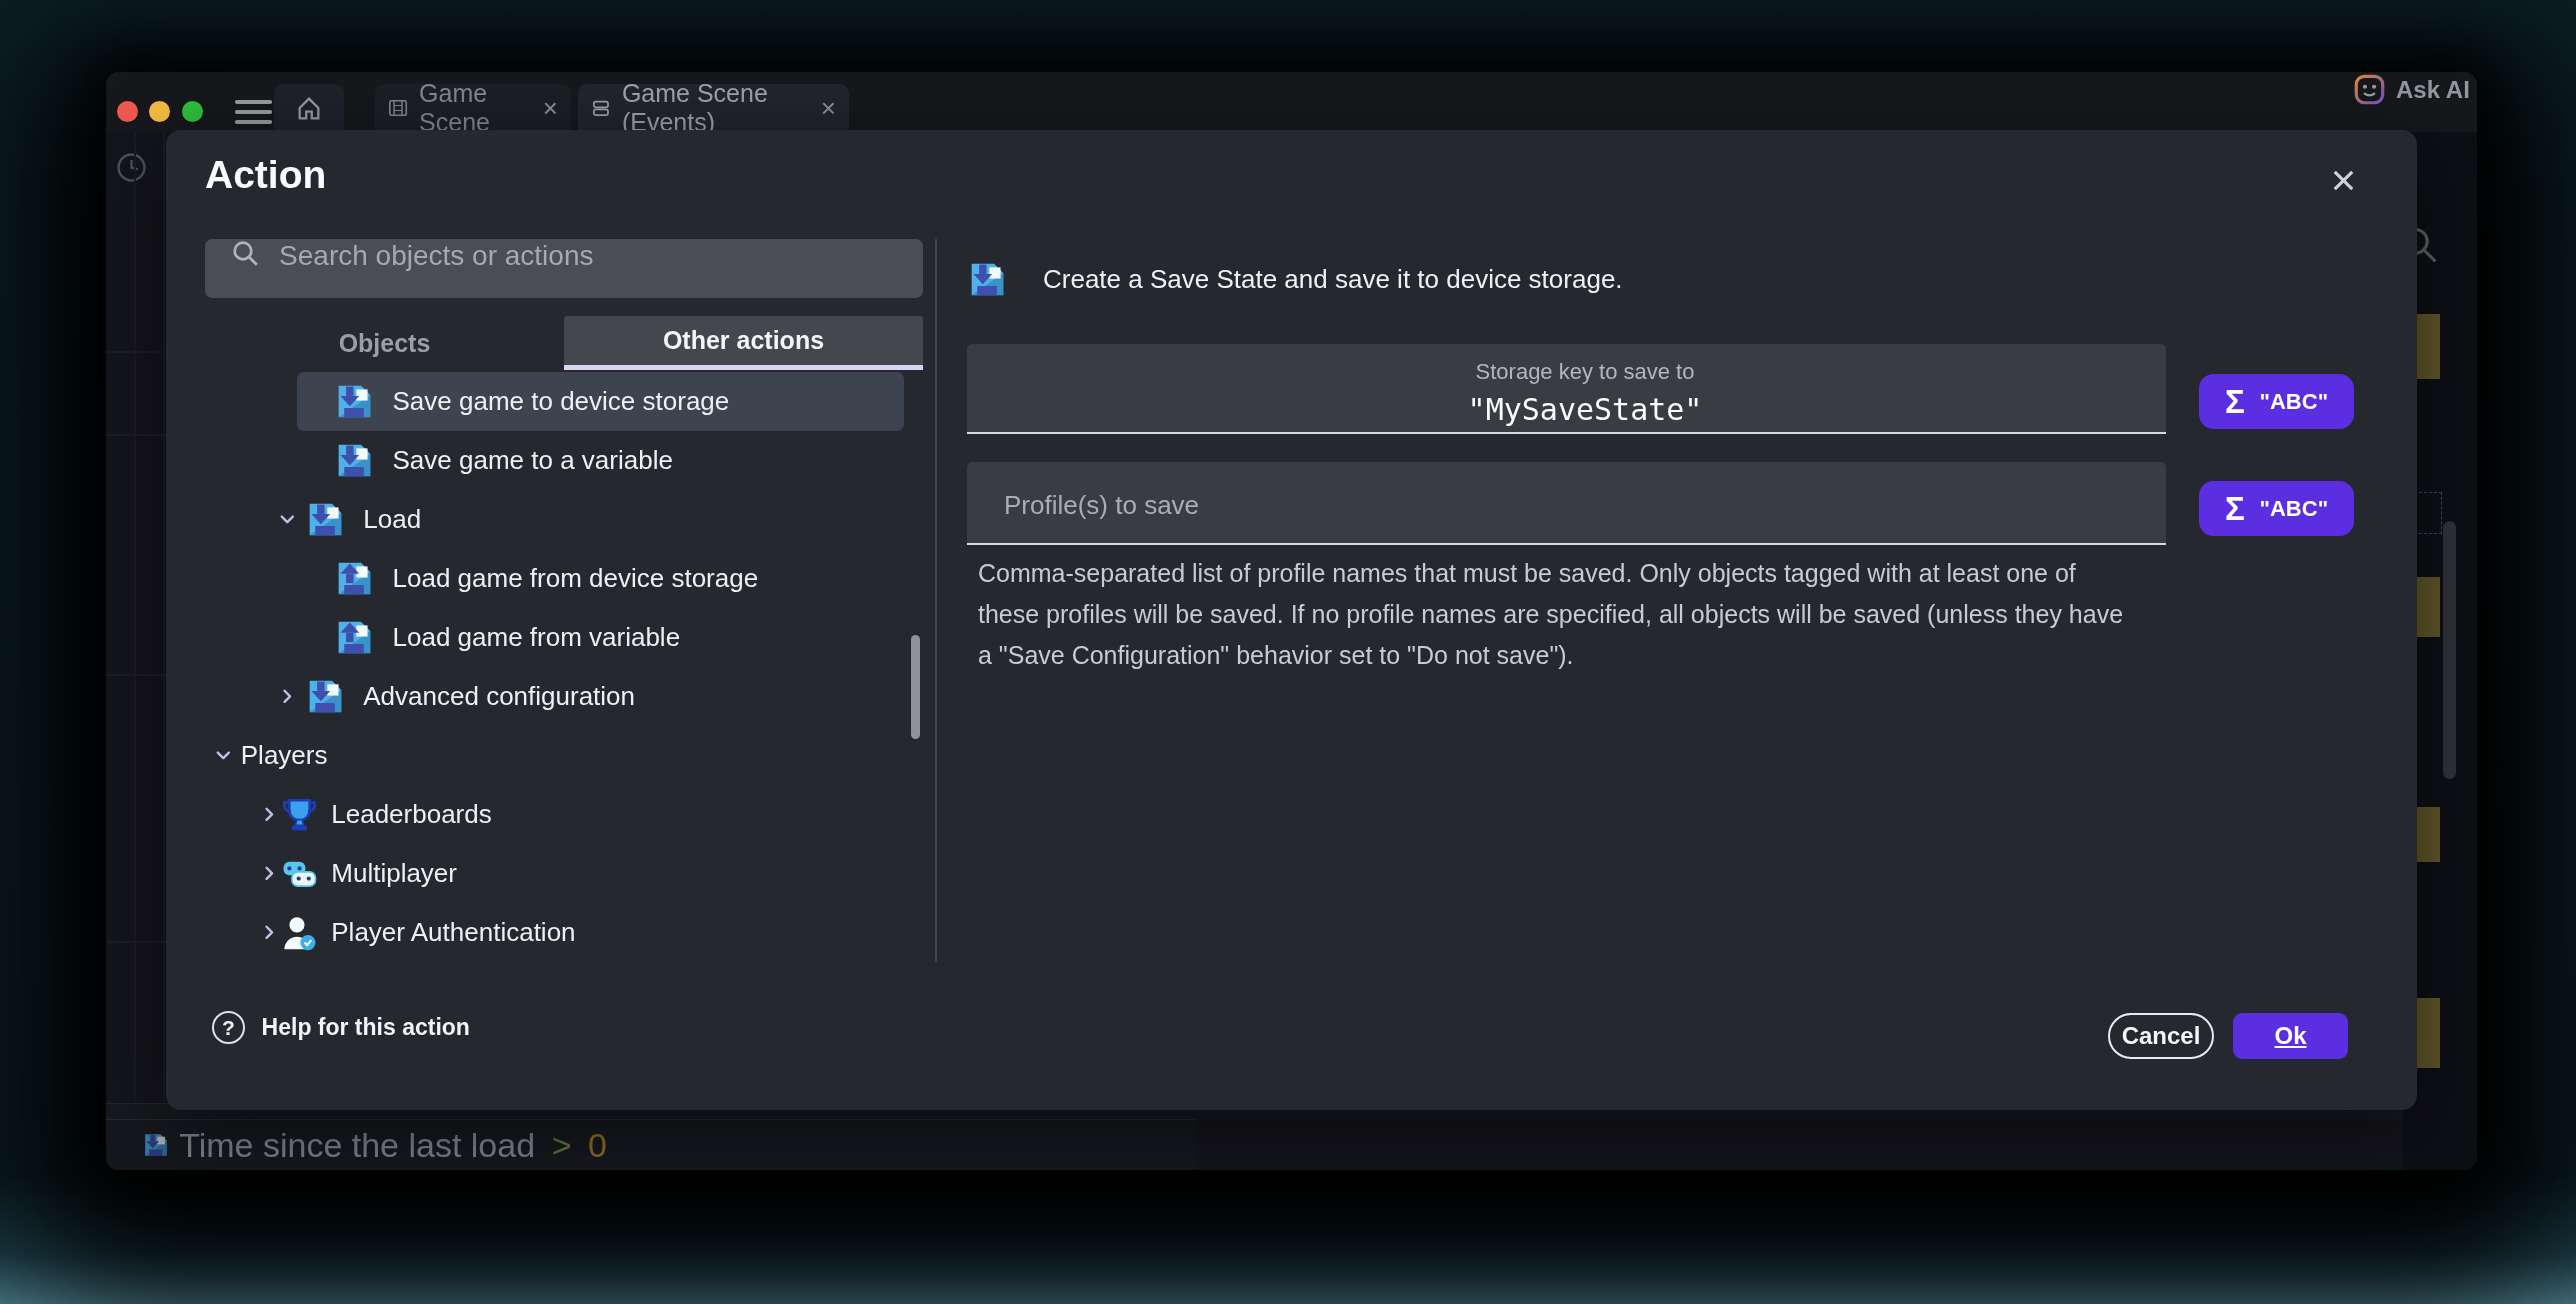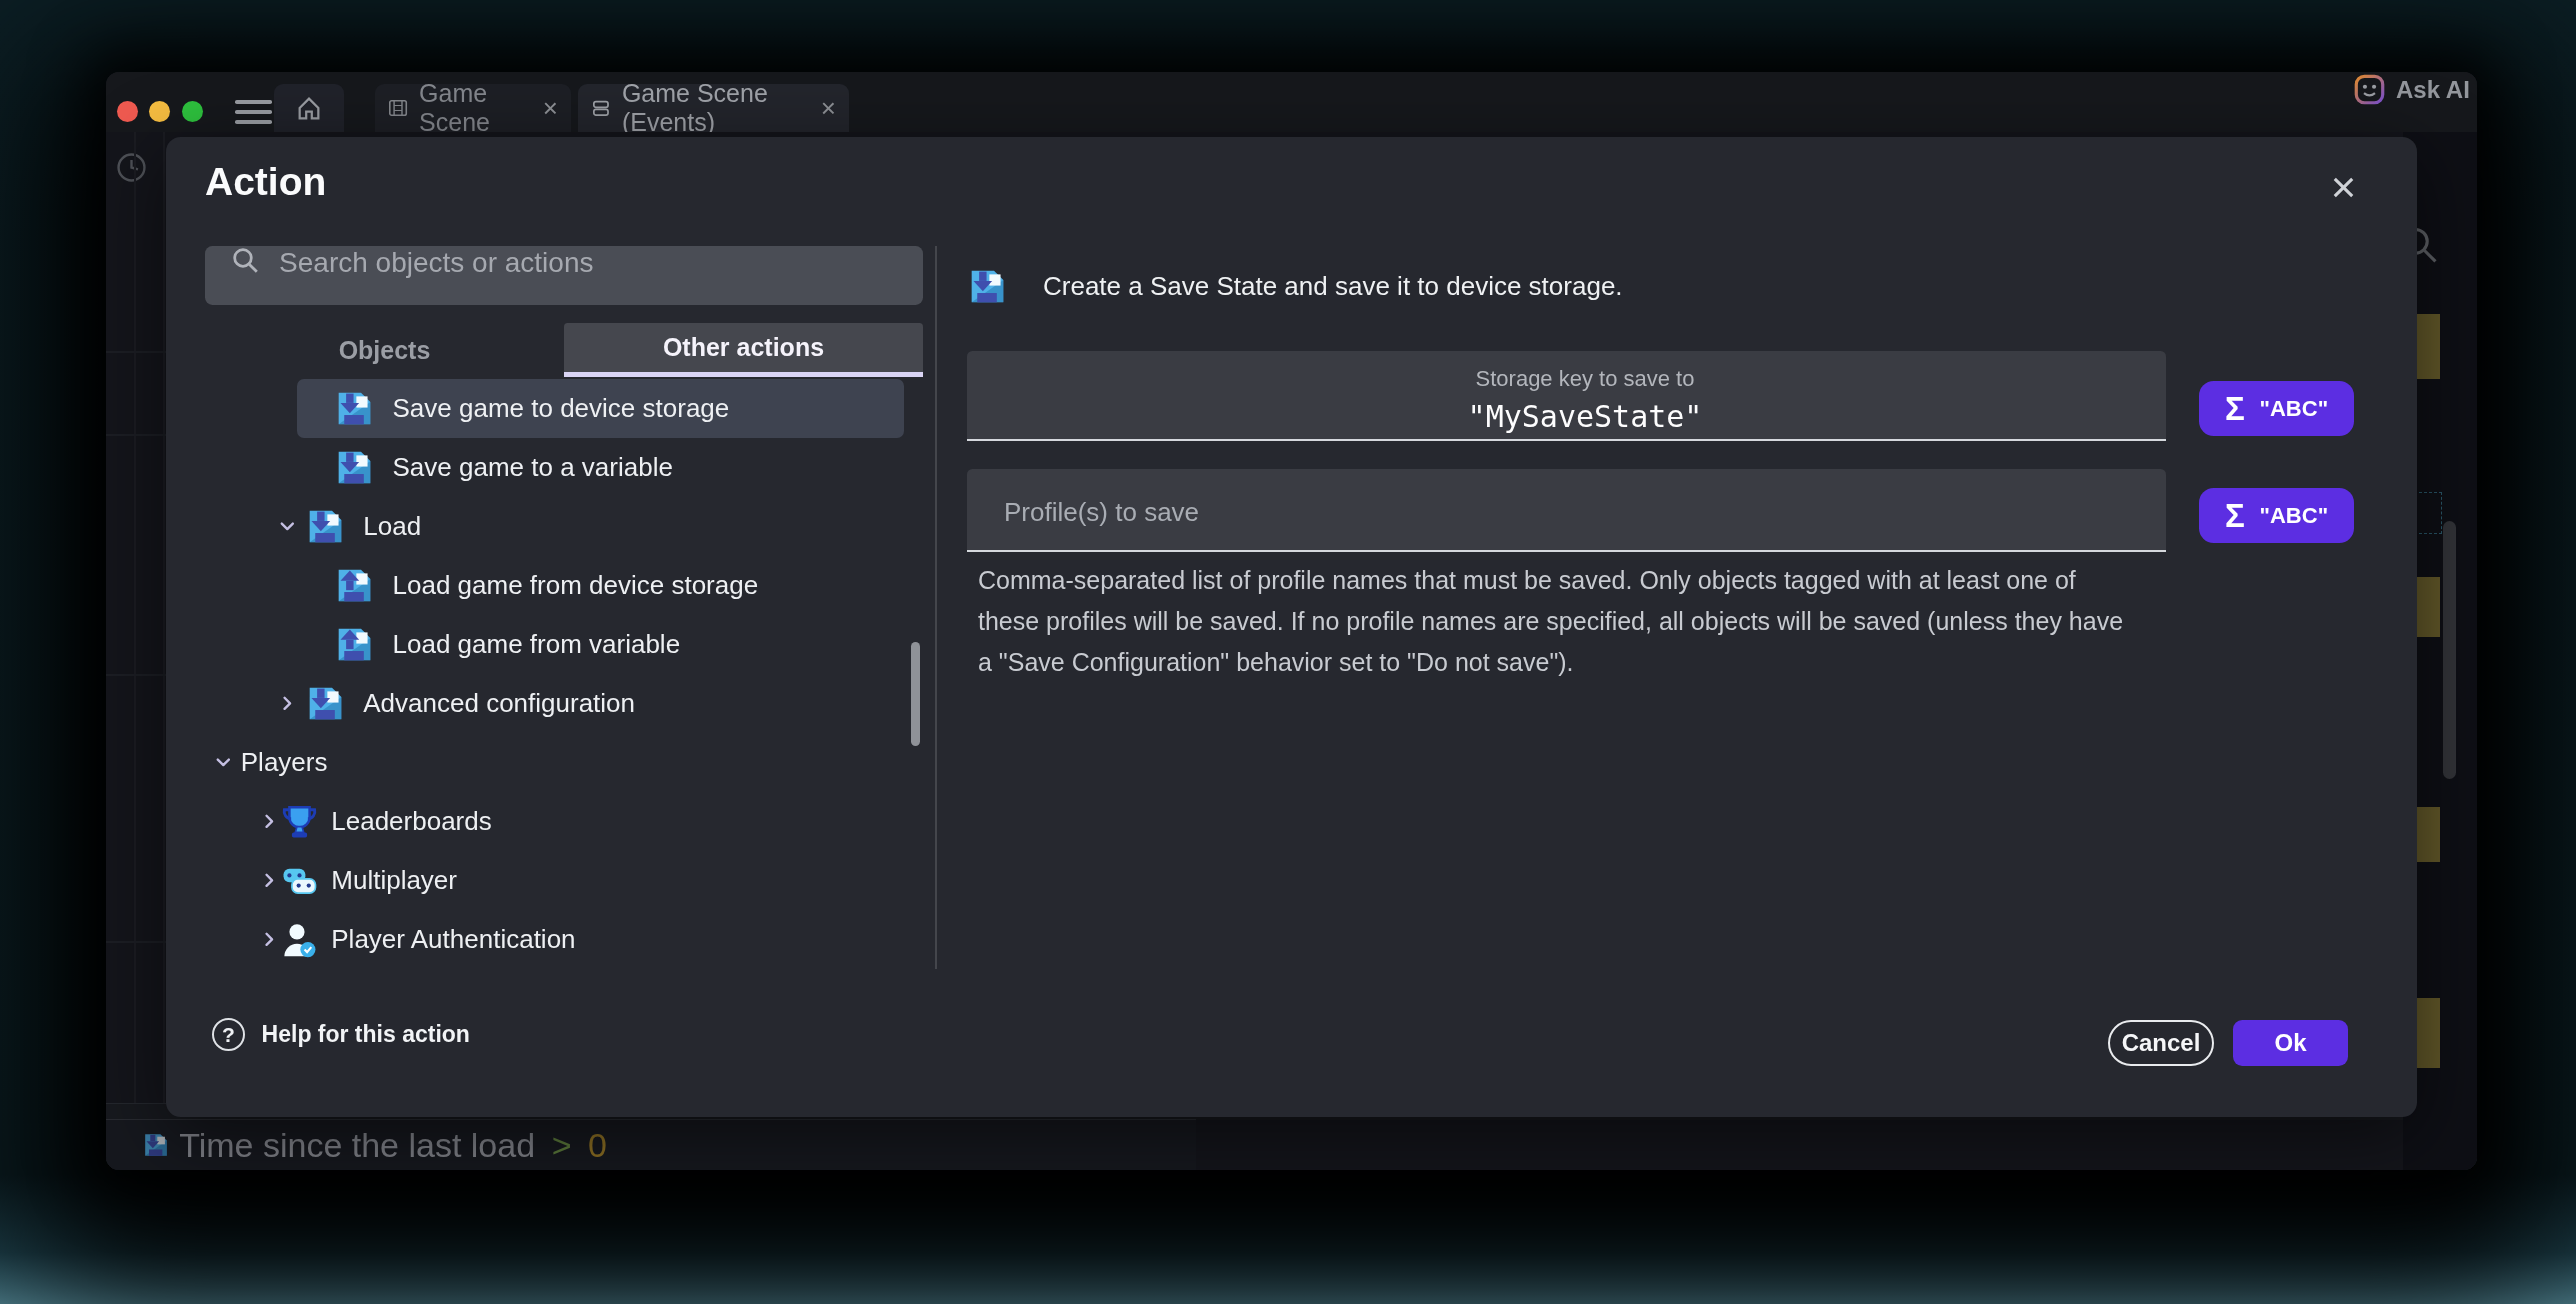--- a/index.html
+++ b/index.html
@@ -46,21 +46,21 @@
   .chip-tx{display:inline-flex;align-items:center;justify-content:center;width:31px;height:31px;
     background:#bfe0f5;border:1.8px solid #5aa6d8;border-radius:3.7px;color:#1d4f7e;
     font-family:"DejaVu Serif",serif;font-weight:bold;font-size:18.5px;}
   .act-obj{color:#a873d6;font-weight:bold;}
   .act-mid{color:#8d68b8;}
   .act-val{color:#93af5b;}
   .act-cut{margin:7.4px 0 0 48px;height:5.5px;width:55%;opacity:.4;border-radius:2.8px;
     background:repeating-linear-gradient(90deg,#7f9b4f 0 42px,transparent 42px 72px);}
   .backdrop{position:absolute;left:0;top:60px;right:0;bottom:0;background:rgba(6,8,12,.30);}
   
-  .dialog{position:absolute;left:60px;top:65px;width:2251px;height:980px;background:#26282f;
+  .dialog{position:absolute;left:60px;top:58px;width:2251px;height:980px;background:#26282f;
     border-radius:14.8px;box-shadow:0 18.5px 74px rgba(0,0,0,.55);}
   .dlg-title{position:absolute;left:39px;top:23px;font-size:39px;font-weight:bold;color:#fafbfc;}
   .dlg-close{position:absolute;left:2157px;top:29.5px;width:41px;height:41px;display:flex;
     align-items:center;justify-content:center;cursor:pointer;}
   .searchbox{position:absolute;left:39px;top:109px;width:718px;height:59px;background:#4a4d55;
     border-radius:7.4px;display:flex;align-items:flex-start;padding:0 26px;gap:16.6px;}
   .searchbox input{flex:1;background:transparent;border:none;outline:none;font-size:28px;
     color:#e8eaec;font-family:"Liberation Sans",sans-serif;}
   .searchbox input::placeholder{color:#a6a9b0;}
   .dtabs{position:absolute;left:39px;top:186px;width:718px;height:54px;display:flex;}
@@ -103,21 +103,21 @@
   
   .help-action{position:absolute;left:46px;top:881px;display:flex;align-items:center;gap:16.6px;cursor:pointer;}
   .qmark{width:33px;height:33px;border:2.3px solid #dfe2e6;border-radius:50%;display:flex;
     align-items:center;justify-content:center;font-size:21px;font-weight:bold;color:#eef0f3;}
   .help-lbl{font-weight:bold;font-size:23px;color:#f2f4f6;}
   .btn-cancel{position:absolute;left:1942px;top:883px;width:106px;height:46px;border:2.3px solid #e9ebee;
     border-radius:23px;display:flex;align-items:center;justify-content:center;
     font-weight:bold;font-size:24px;color:#f5f6f8;cursor:pointer;}
   .btn-ok{position:absolute;left:2067px;top:883px;width:115px;height:46px;background:#5c2ee2;
     border-radius:9.2px;display:flex;align-items:center;justify-content:center;
-    font-weight:bold;font-size:24px;color:#fff;cursor:pointer;}
+    font-weight:bold;font-size:24px;color:#fff;cursor:pointer;text-decoration:underline;}
   .hidden-defs{position:absolute;width:0;height:0;overflow:hidden;}
 </style>
 </head>
 <body>
 
 <svg class="hidden-defs" aria-hidden="true">
   <defs>
     <linearGradient id="g-ai" x1="0" y1="0" x2="1" y2="1">
       <stop offset="0" stop-color="#e08a2e"></stop>
         <stop offset="1" stop-color="#7a4fd0"></stop>

